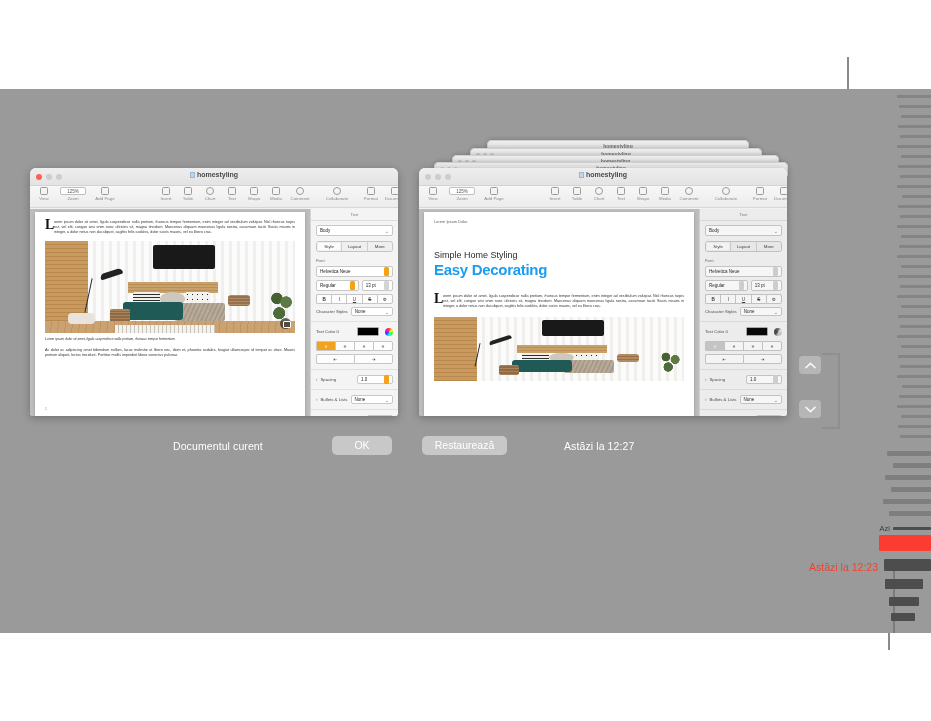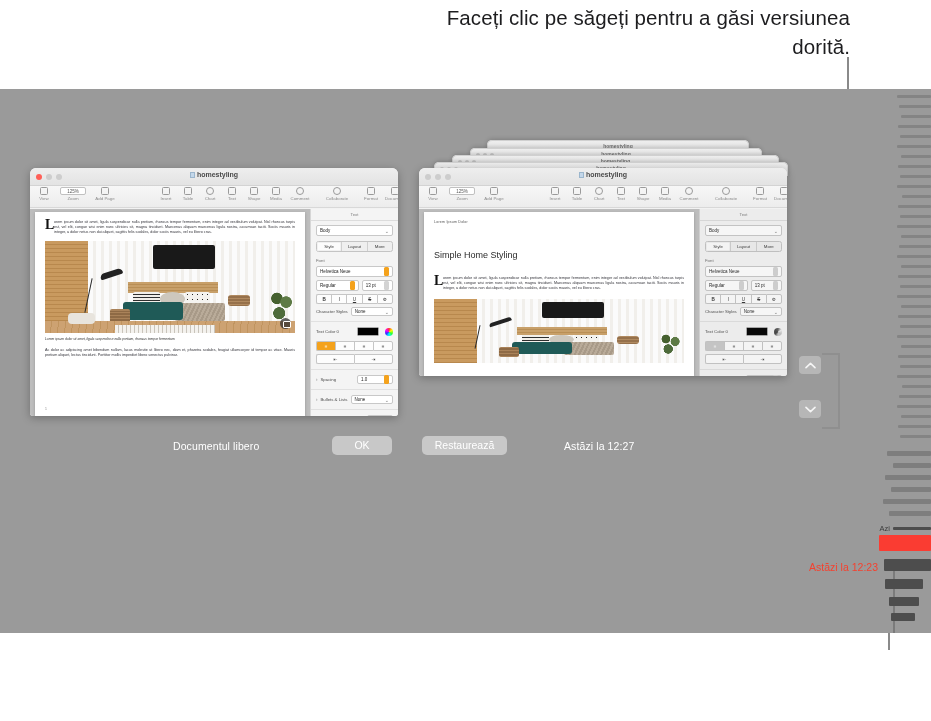--- a/index.html
+++ b/index.html
@@ -259,21 +259,20 @@
     border: 2px solid #8f8f8f;
     border-left: 0;
     width: 18px;
   }
 </style>
 </head>
 <body>
 
 <div id="root">
 
-  <div class="callout" id="callout-top">Faceți clic pe săgeți pentru a găsi versiunea dorită.</div>
   <div class="leader" id="leader-top"></div>
 
   <div class="leader" id="leader-bottom"></div>
 
   <div id="stage">
 
     <div class="win" style="left:30px; top:79px; width:368px; height:248px;">
       <div class="titlebar">
         <div class="tl-dots">
           <span class="dot red"></span>
@@ -490,21 +489,21 @@
       <div class="sb">
         <div class="sd">
             <i></i>
             <i></i>
             <i></i>
           </div>
         <div class="st">homestyling</div>
       </div>
     </div>
 
-    <div class="win" style="left:419px; top:79px; width:368px; height:208px;">
+    <div class="win" style="left:419px; top:79px; width:368px; height:248px;">
       <div class="titlebar">
         <div class="tl-dots">
           <span class="dot"></span>
           <span class="dot"></span>
           <span class="dot"></span>
         </div>
         <div class="win-title">
           <span class="doc-ic"></span><span>homestyling</span>
         </div>
       </div>
@@ -563,20 +562,21 @@
           <span>Document</span>
         </div>
       </div>
 
       <div class="win-body">
         <div class="canvas">
           <div class="page">
             <div class="kicker">Lorem Ipsum Dolor</div>
             <div style="margin-top:26px">
               <div class="head-sub">Simple Home Styling</div>
+              <div class="head-main">Easy Decorating</div>
             </div>
             <div class="dropcap-par" style="margin-top:16px">
               <span class="dropcap">L</span>
               <span>orem ipsum dolor sit amet, ligula suspendisse nulla pretium, rhoncus tempor fermentum, enim integer ad vestibulum volutpat. Nisl rhoncus turpis est, vel elit, congue wisi enim nunc ultricies sit, magna tincidunt. Maecenas aliquam maecenas ligula nostra, accumsan taciti. Sociis mauris in integer, a dolor netus non dui aliquet, sagittis felis sodales, dolor sociis mauris, vel eu libero cras.</span>
             </div>
             <div class="photo small" style="margin-top:8px">
               <div class="ph-curtain"></div>
               <div class="ph-wood"></div>
               <div class="ph-tv"></div>
               <div class="ph-headboard"></div>
@@ -673,21 +673,21 @@
           <div class="kv">
 
             <div class="field" style="width:26px;height:9px;margin-left:auto">
               
             </div>
           </div>
         </div>
       </div>
     </div>
 
-    <div class="foot-label" style="left:173px; top:351px;">Documentul libero</div>
+    <div class="foot-label" style="left:173px; top:351px;">Documentul curent</div>
 
     <div class="pill" style="left:332px; top:347px; width:60px; height:19px;">OK</div>
 
     <div class="pill" style="left:422px; top:347px; width:85px; height:19px;">Restaurează</div>
 
     <div class="foot-label" style="left:564px; top:351px;">Astăzi la 12:27</div>
 
     <div class="navbtn" style="left:799px; top:267px;">
       <svg width="11" height="7" viewBox="0 0 11 7">
           <path d="M1 5.6 L5.5 1.3 L10 5.6" fill="none" stroke="#f5f5f5" stroke-width="1.6" stroke-linecap="round" stroke-linejoin="round"></path>

